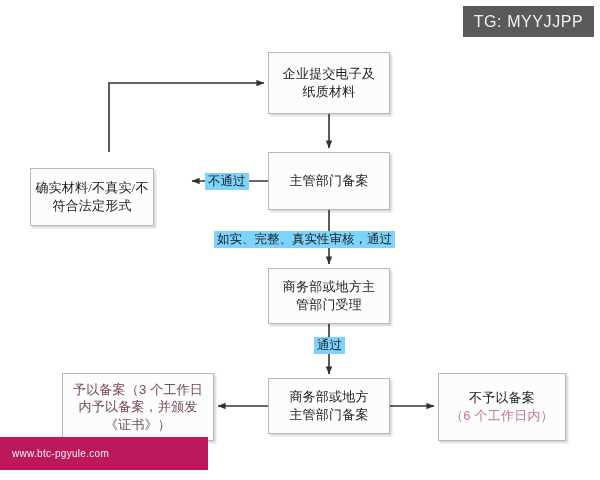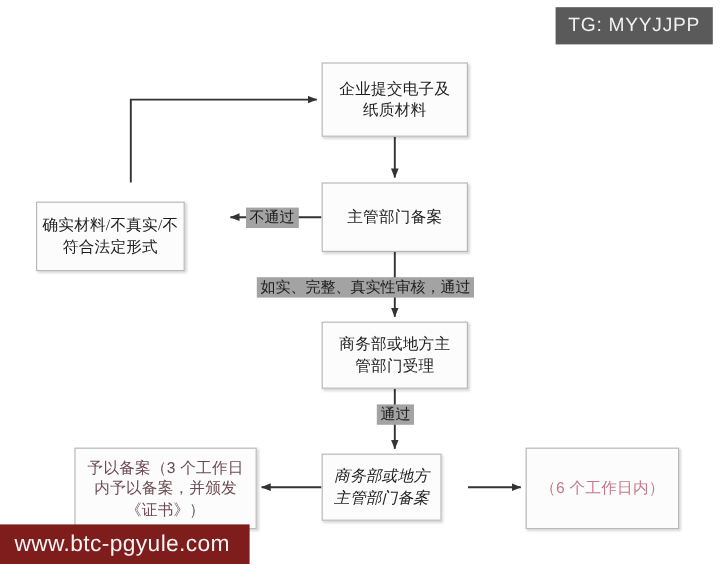--- a/index.html
+++ b/index.html
@@ -42,47 +42,47 @@
   }
   .node .txt {
     display: block;
     padding: 0 4px;
     white-space: pre-line;
   }
   .node.pinkish { color: #6e4a52; }
   .node .accent { color: #c4798a; }
   .edge-label {
     position: absolute;
-    background: #a3a3a3;
+    background: #7dd3fc;
     color: #1d1d1d;
     font-size: 12.5px;
     line-height: 1;
     padding: 2px 3px;
     white-space: nowrap;
     z-index: 4;
   }
   .badge {
     position: absolute;
     background: #5a5a5a;
     color: #f2f2f2;
     display: flex;
     align-items: center;
     justify-content: center;
     font-size: 16px;
     letter-spacing: 0.6px;
     z-index: 6;
   }
   .watermark {
     position: absolute;
-    background: #7f1d1d;
+    background: #be185d;
     color: #f4f4f4;
     display: flex;
     align-items: center;
     padding-left: 12px;
-    font-size: 19px;
+    font-size: 10px;
     letter-spacing: 0.3px;
     z-index: 6;
   }
 </style>
 </head>
 <body>
 
 <div id="stage">
 
   <svg id="edges" viewBox="0 0 600 480">
@@ -121,32 +121,33 @@
 
   <div class="node" style="left:268px; top:152px; width:122px; height:58px;">
     <span class="txt">主管部门备案</span>
   </div>
 
   <div class="node" style="left:268px; top:268px; width:122px; height:56px;">
     <span class="txt">商务部或地方主
 管部门受理</span>
   </div>
 
-  <div class="node" style="left:268px; top:378px; width:100px; height:56px;font-style:italic;">
+  <div class="node" style="left:268px; top:378px; width:122px; height:56px;">
     <span class="txt">商务部或地方
 主管部门备案</span>
   </div>
 
   <div class="node pinkish" style="left:62px; top:373px; width:152px; height:68px;">
     <span class="txt">予以备案（3 个工作日
 内予以备案，并颁发
 《证书》）</span>
   </div>
 
   <div class="node" style="left:438px; top:373px; width:128px; height:68px; flex-direction:column;">
+    <span class="txt">不予以备案</span>
     <span class="txt accent">（6 个工作日内）</span>
   </div>
 
   <div class="edge-label" style="left:205px; top:173px;">不通过</div>
 
   <div class="edge-label" style="left:214px; top:231px;">如实、完整、真实性审核，通过</div>
 
   <div class="edge-label" style="left:314px; top:337px;">通过</div>
 
   <div class="badge" style="left:463px; top:6px; width:131px; height:31px;">TG: MYYJJPP</div>

